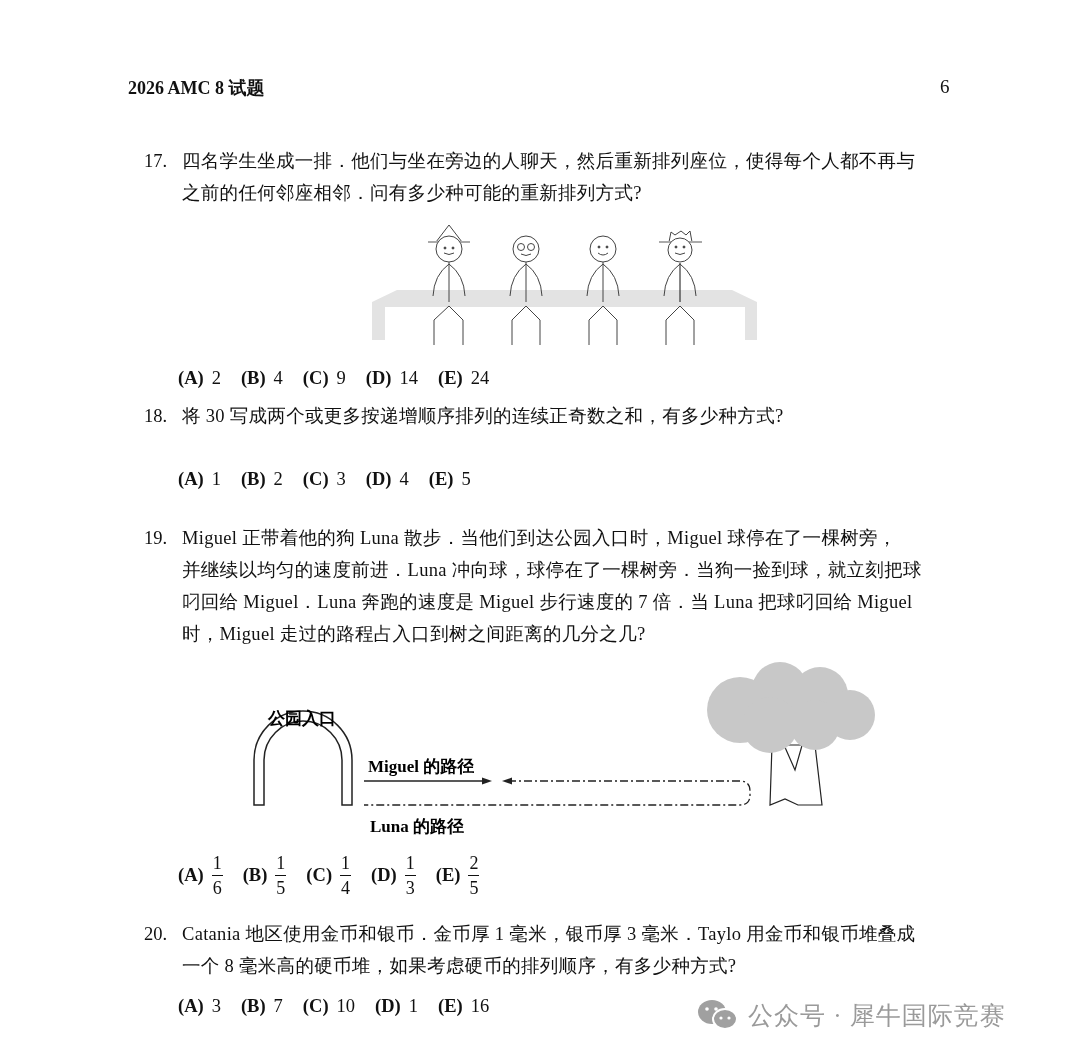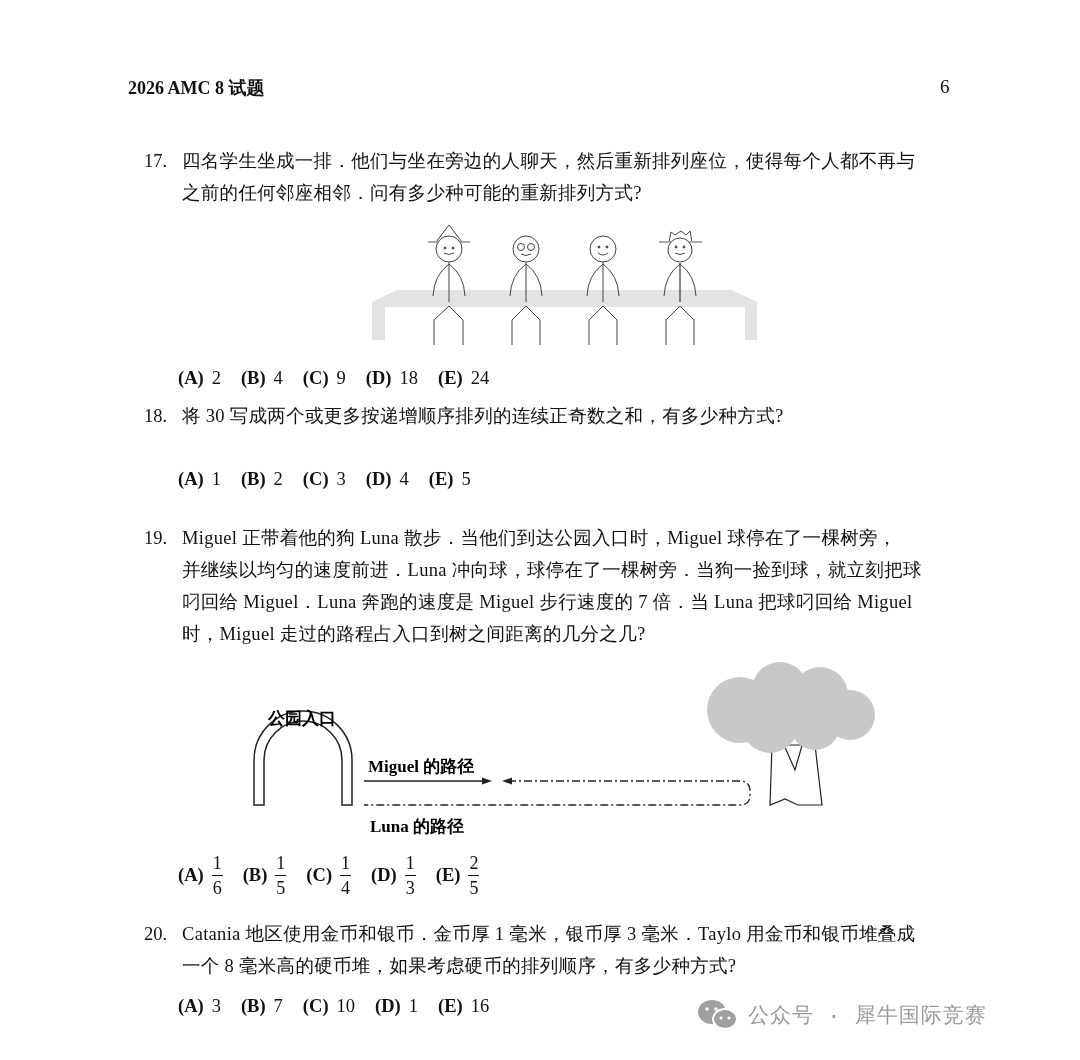--- a/index.html
+++ b/index.html
@@ -9,22 +9,22 @@
   .header-title { left: 128px; top: 76px; font-size: 18px; font-weight: bold; }
   .page-num { left: 940px; top: 76px; font-size: 19px; }
   .q { position: absolute; left: 144px; width: 820px; font-size: 18.5px; line-height: 32px; }
   .q .num { position: absolute; left: 0; top: 0; }
   .q .body { margin-left: 38px; letter-spacing: 0.3px; }
   .choices { position: absolute; left: 178px; font-size: 18.5px; display: flex; gap: 0; align-items: center; }
   .choice { display: inline-flex; align-items: center; margin-right: 20px; }
   .choice .lab { font-weight: bold; margin-right: 8px; }
   .frac { display: inline-flex; flex-direction: column; align-items: center; line-height: 18px; font-size: 18px; }
   .frac .bar { width: 11px; height: 1px; background: #111; margin: 3px 0; }
-  .watermark { left: 696px; top: 998px; display: flex; align-items: center; font-family: Liberation Mono, monospace;
-               font-size: 21px; color: #9a9a9a; letter-spacing: 1px; }
+  .watermark { left: 696px; top: 998px; display: flex; align-items: center; font-family: Liberation Serif, serif;
+               font-size: 25px; color: #9a9a9a; letter-spacing: 1px; }
   svg text { font-family: "Liberation Serif", "DejaVu Serif", serif; }
 </style>
 </head>
 <body>
 
 <div class="abs header-title">2026 AMC 8 试题</div>
 <div class="abs page-num">6</div>
 
 <div class="q" style="top:145px;">
   <span class="num">17.</span>
@@ -101,21 +101,21 @@
   <span class="choice">
       <span class="lab">(B)</span>
       <span>4</span>
     </span>
   <span class="choice">
       <span class="lab">(C)</span>
       <span>9</span>
     </span>
   <span class="choice">
       <span class="lab">(D)</span>
-      <span>18</span>
+      <span>14</span>
     </span>
   <span class="choice">
       <span class="lab">(E)</span>
       <span>24</span>
     </span>
 </div>
 
 <div class="q" style="top:400px;">
   <span class="num">18.</span>
   <div class="body">

